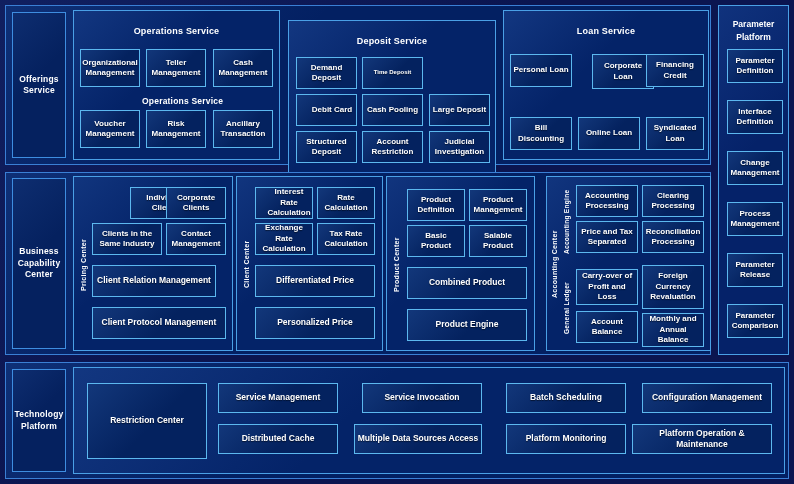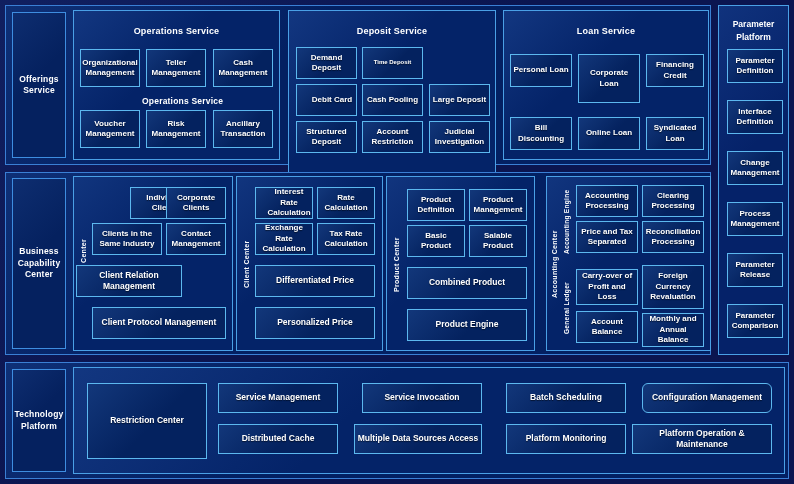--- a/index.html
+++ b/index.html
@@ -116,40 +116,40 @@
 
     <div class="box" style="left:6px;top:38px;width:60px;height:38px;">Organizational Management</div>
     <div class="box" style="left:72px;top:38px;width:60px;height:38px;">Teller Management</div>
     <div class="box" style="left:139px;top:38px;width:60px;height:38px;">Cash Management</div>
 
     <div class="box" style="left:6px;top:99px;width:60px;height:38px;">Voucher Management</div>
     <div class="box" style="left:72px;top:99px;width:60px;height:38px;">Risk Management</div>
     <div class="box" style="left:139px;top:99px;width:60px;height:38px;">Ancillary Transaction</div>
   </div>
 
-  <div class="abs panel" style="left:288px;top:10px;width:208px;height:179px;">
+  <div class="abs panel" style="left:288px;top:20px;width:208px;height:179px;">
     <div class="panel-title">Deposit Service</div>
 
     <div class="box" style="left:7px;top:36px;width:61px;height:32px;">Demand Deposit</div>
     <div class="box small" style="left:73px;top:36px;width:61px;height:32px;">Time Deposit</div>
 
     <div class="box" style="left:7px;top:73px;width:61px;height:32px;padding-left:13px;">Debit Card</div>
     <div class="box" style="left:73px;top:73px;width:61px;height:32px;">Cash Pooling</div>
     <div class="box" style="left:7px;top:110px;width:61px;height:32px;">Structured Deposit</div>
 
     <div class="box" style="left:140px;top:73px;width:61px;height:32px;">Large Deposit</div>
     <div class="box" style="left:73px;top:110px;width:61px;height:32px;">Account Restriction</div>
     <div class="box" style="left:140px;top:110px;width:61px;height:32px;">Judicial Investigation</div>
   </div>
 
   <div class="abs panel" style="left:503px;top:10px;width:206px;height:150px;">
     <div class="panel-title">Loan Service</div>
 
     <div class="box" style="left:6px;top:43px;width:62px;height:33px;">Personal Loan</div>
-    <div class="box" style="left:74px;top:43px;width:62px;height:49px;">Corporate Loan</div>
+    <div class="box" style="left:88px;top:43px;width:62px;height:35px;">Corporate Loan</div>
     <div class="box" style="left:142px;top:43px;width:58px;height:33px;">Financing Credit</div>
 
     <div class="box" style="left:6px;top:106px;width:62px;height:33px;">Bill Discounting</div>
     <div class="box" style="left:74px;top:106px;width:62px;height:33px;">Online Loan</div>
     <div class="box" style="left:142px;top:106px;width:58px;height:33px;">Syndicated Loan</div>
   </div>
 
   <div class="abs rail" style="left:718px;top:5px;width:71px;height:350px;">
     <div class="rail-title">Parameter Platform</div>
 
@@ -164,21 +164,21 @@
   <div class="abs rowband" style="left:5px;top:172px;width:706px;height:183px;"></div>
 
   <div class="abs stub" style="left:12px;top:178px;width:54px;height:171px;">Business Capability Center</div>
 
   <div class="group" style="left:73px;top:176px;width:160px;height:175px;">
     <div class="vlabel" style="left:2px;top:0;width:14px;height:175px;">Pricing Center</div>
     <div class="box" style="left:18px;top:10px;width:70px;height:32px;margin-left:38px;">Individual Clients</div>
     <div class="box" style="left:92px;top:10px;width:60px;height:32px;">Corporate Clients</div>
     <div class="box" style="left:18px;top:46px;width:70px;height:32px;">Clients in the Same Industry</div>
     <div class="box" style="left:92px;top:46px;width:60px;height:32px;">Contact Management</div>
-    <div class="box wide" style="left:2px;top:88px;width:106px;height:32px;">Client Relation Management</div>
+    <div class="box wide" style="left:18px;top:88px;width:124px;height:32px;">Client Relation Management</div>
     <div class="box wide" style="left:18px;top:130px;width:134px;height:32px;">Client Protocol Management</div>
   </div>
 
   <div class="group" style="left:236px;top:176px;width:147px;height:175px;">
     <div class="vlabel" style="left:2px;top:0;width:14px;height:175px;">Client Center</div>
     <div class="box" style="left:18px;top:10px;width:58px;height:32px;padding-left:12px;">Interest Rate Calculation</div>
     <div class="box" style="left:80px;top:10px;width:58px;height:32px;">Rate Calculation</div>
     <div class="box" style="left:18px;top:46px;width:58px;height:32px;">Exchange Rate Calculation</div>
     <div class="box" style="left:80px;top:46px;width:58px;height:32px;">Tax Rate Calculation</div>
     <div class="box wide" style="left:18px;top:88px;width:120px;height:32px;">Differentiated Price</div>
@@ -214,21 +214,21 @@
   <div class="abs rowband" style="left:5px;top:362px;width:784px;height:117px;"></div>
 
   <div class="abs stub" style="left:12px;top:369px;width:54px;height:103px;">Technology Platform</div>
 
   <div class="abs panel" style="left:73px;top:367px;width:712px;height:107px;">
     <div class="box wide" style="left:13px;top:15px;width:120px;height:76px;">Restriction Center</div>
 
     <div class="box wide" style="left:144px;top:15px;width:120px;height:30px;">Service Management</div>
     <div class="box wide" style="left:288px;top:15px;width:120px;height:30px;">Service Invocation</div>
     <div class="box wide" style="left:432px;top:15px;width:120px;height:30px;">Batch Scheduling</div>
-    <div class="box wide" style="left:568px;top:15px;width:130px;height:30px;border-radius:6px;">Configuration Management</div>
+    <div class="box wide" style="left:568px;top:15px;width:130px;height:30px;">Configuration Management</div>
 
     <div class="box wide" style="left:144px;top:56px;width:120px;height:30px;">Distributed Cache</div>
     <div class="box wide" style="left:280px;top:56px;width:128px;height:30px;">Multiple Data Sources Access</div>
     <div class="box wide" style="left:432px;top:56px;width:120px;height:30px;">Platform Monitoring</div>
     <div class="box wide" style="left:558px;top:56px;width:140px;height:30px;">Platform Operation &amp; Maintenance</div>
   </div>
 
 </div>
 
 </body></html>

